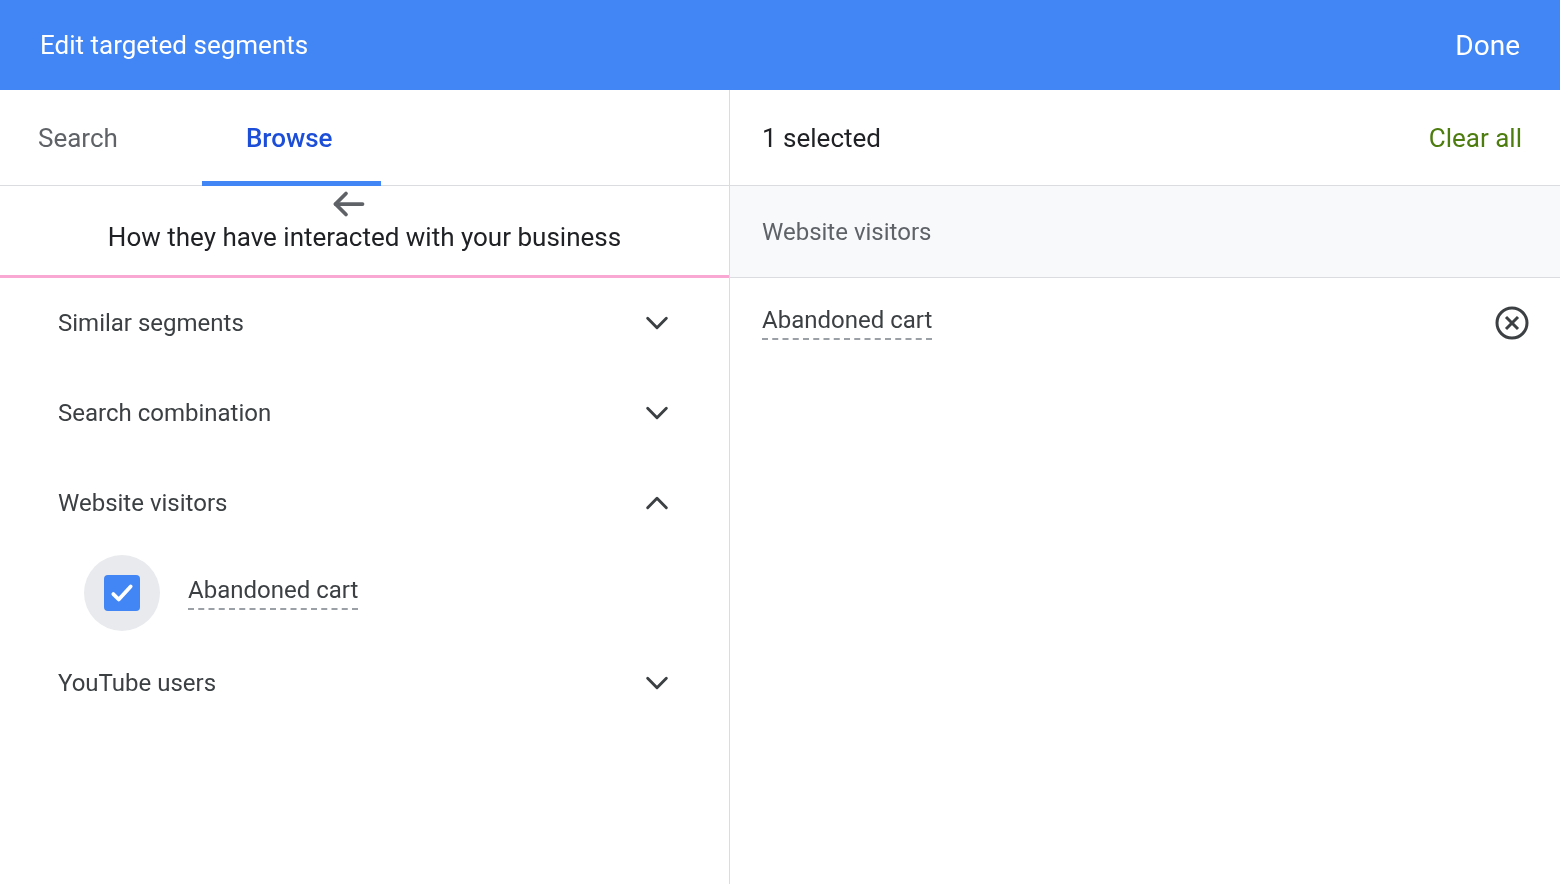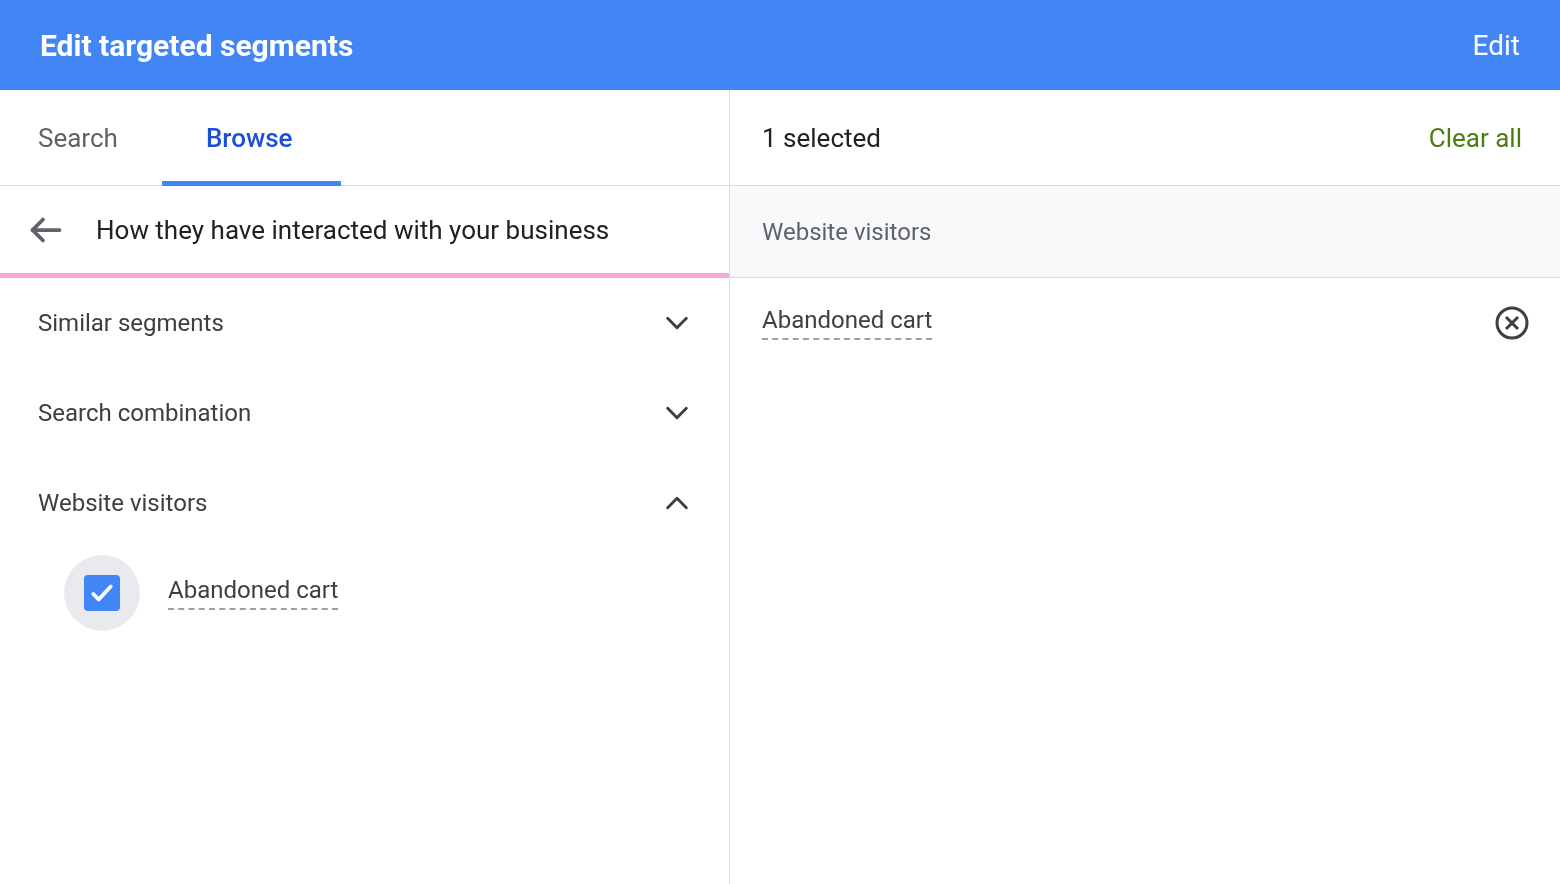--- a/index.html
+++ b/index.html
@@ -16,22 +16,22 @@
     .header {
       background: #4285f4;
       height: 90px;
       display: flex;
       align-items: center;
       justify-content: space-between;
       padding: 0 40px;
       color: #fff;
     }
     .header-title {
-      font-size: 30px;
-      font-weight: 700;
+      font-size: 26px;
+      font-weight: 400;
     }
     .done-button {
       font-size: 28px;
       font-weight: 400;
       cursor: pointer;
     }
     .content {
       display: flex;
       height: calc(100% - 90px);
     }
@@ -40,20 +40,21 @@
       border-right: 1px solid #dadce0;
     }
     .right-panel {
       flex: 1;
     }
     .tabs {
       display: flex;
       height: 96px;
       border-bottom: 1px solid #dadce0;
       padding-left: 38px;
+      gap: 40px;
     }
     .tab {
       display: flex;
       align-items: center;
       font-size: 26px;
       color: #5f6368;
       margin-right: 88px;
       cursor: pointer;
       position: relative;
       height: 100%;
@@ -68,35 +69,36 @@
       bottom: -1px;
       left: -44px;
       right: -48px;
       height: 5px;
       background: #4285f4;
     }
     .breadcrumb-row {
       display: flex;
       align-items: center;
       height: 92px;
-      border-bottom: 5px solid #f9a8d4;
-      padding: 0 28px;
+      border-bottom: 3px solid #f9a8d4;
+      padding: 0 38px;
+      flex-direction: column;
     }
     .back-arrow {
       width: 36px;
       height: 36px;
       cursor: pointer;
       margin-right: 32px;
     }
     .breadcrumb-text {
       font-size: 26px;
       color: #202124;
     }
     .category-list {
-      padding: 0 38px;
+      padding: 0 58px;
     }
     .category-item {
       display: flex;
       align-items: center;
       justify-content: space-between;
       height: 90px;
       cursor: pointer;
     }
     .category-label {
       font-size: 24px;
@@ -182,21 +184,21 @@
       width: 36px;
       height: 36px;
       cursor: pointer;
     }
   </style>
 </head>
 <body>
 
 <div class="header">
   <div class="header-title">Edit targeted segments</div>
-  <div class="done-button">Edit</div>
+  <div class="done-button">Done</div>
 </div>
 
 <div class="content">
   <div class="left-panel">
     <div class="tabs">
       <div class="tab">Search</div>
       <div class="tab active">Browse</div>
     </div>
     <div class="breadcrumb-row">
       <svg class="back-arrow" viewBox="0 0 24 24" fill="none" stroke="#5f6368" stroke-width="2.5" stroke-linecap="round" stroke-linejoin="round">
@@ -227,20 +229,26 @@
       <div class="sub-item">
         <div class="checkbox-wrap">
           <div class="checkbox">
             <svg width="26" height="26" viewBox="0 0 24 24" fill="none" stroke="#fff" stroke-width="3.5" stroke-linecap="round" stroke-linejoin="round">
                 <polyline points="4,13 9,18 20,6"></polyline>
               </svg>
           </div>
         </div>
         <div class="sub-item-label">Abandoned cart</div>
       </div>
+      <div class="category-item">
+        <div class="category-label">YouTube users</div>
+        <svg class="chevron" viewBox="0 0 24 24" fill="none" stroke="#3c4043" stroke-width="2.5" stroke-linecap="round" stroke-linejoin="round">
+            <polyline points="4,8 12,16 20,8"></polyline>
+          </svg>
+      </div>
     </div>
   </div>
 
   <div class="right-panel">
     <div class="selected-header">
       <div class="selected-count">1 selected</div>
       <div class="clear-all">Clear all</div>
     </div>
     <div class="selected-group-header">Website visitors</div>
     <div class="selected-item">

